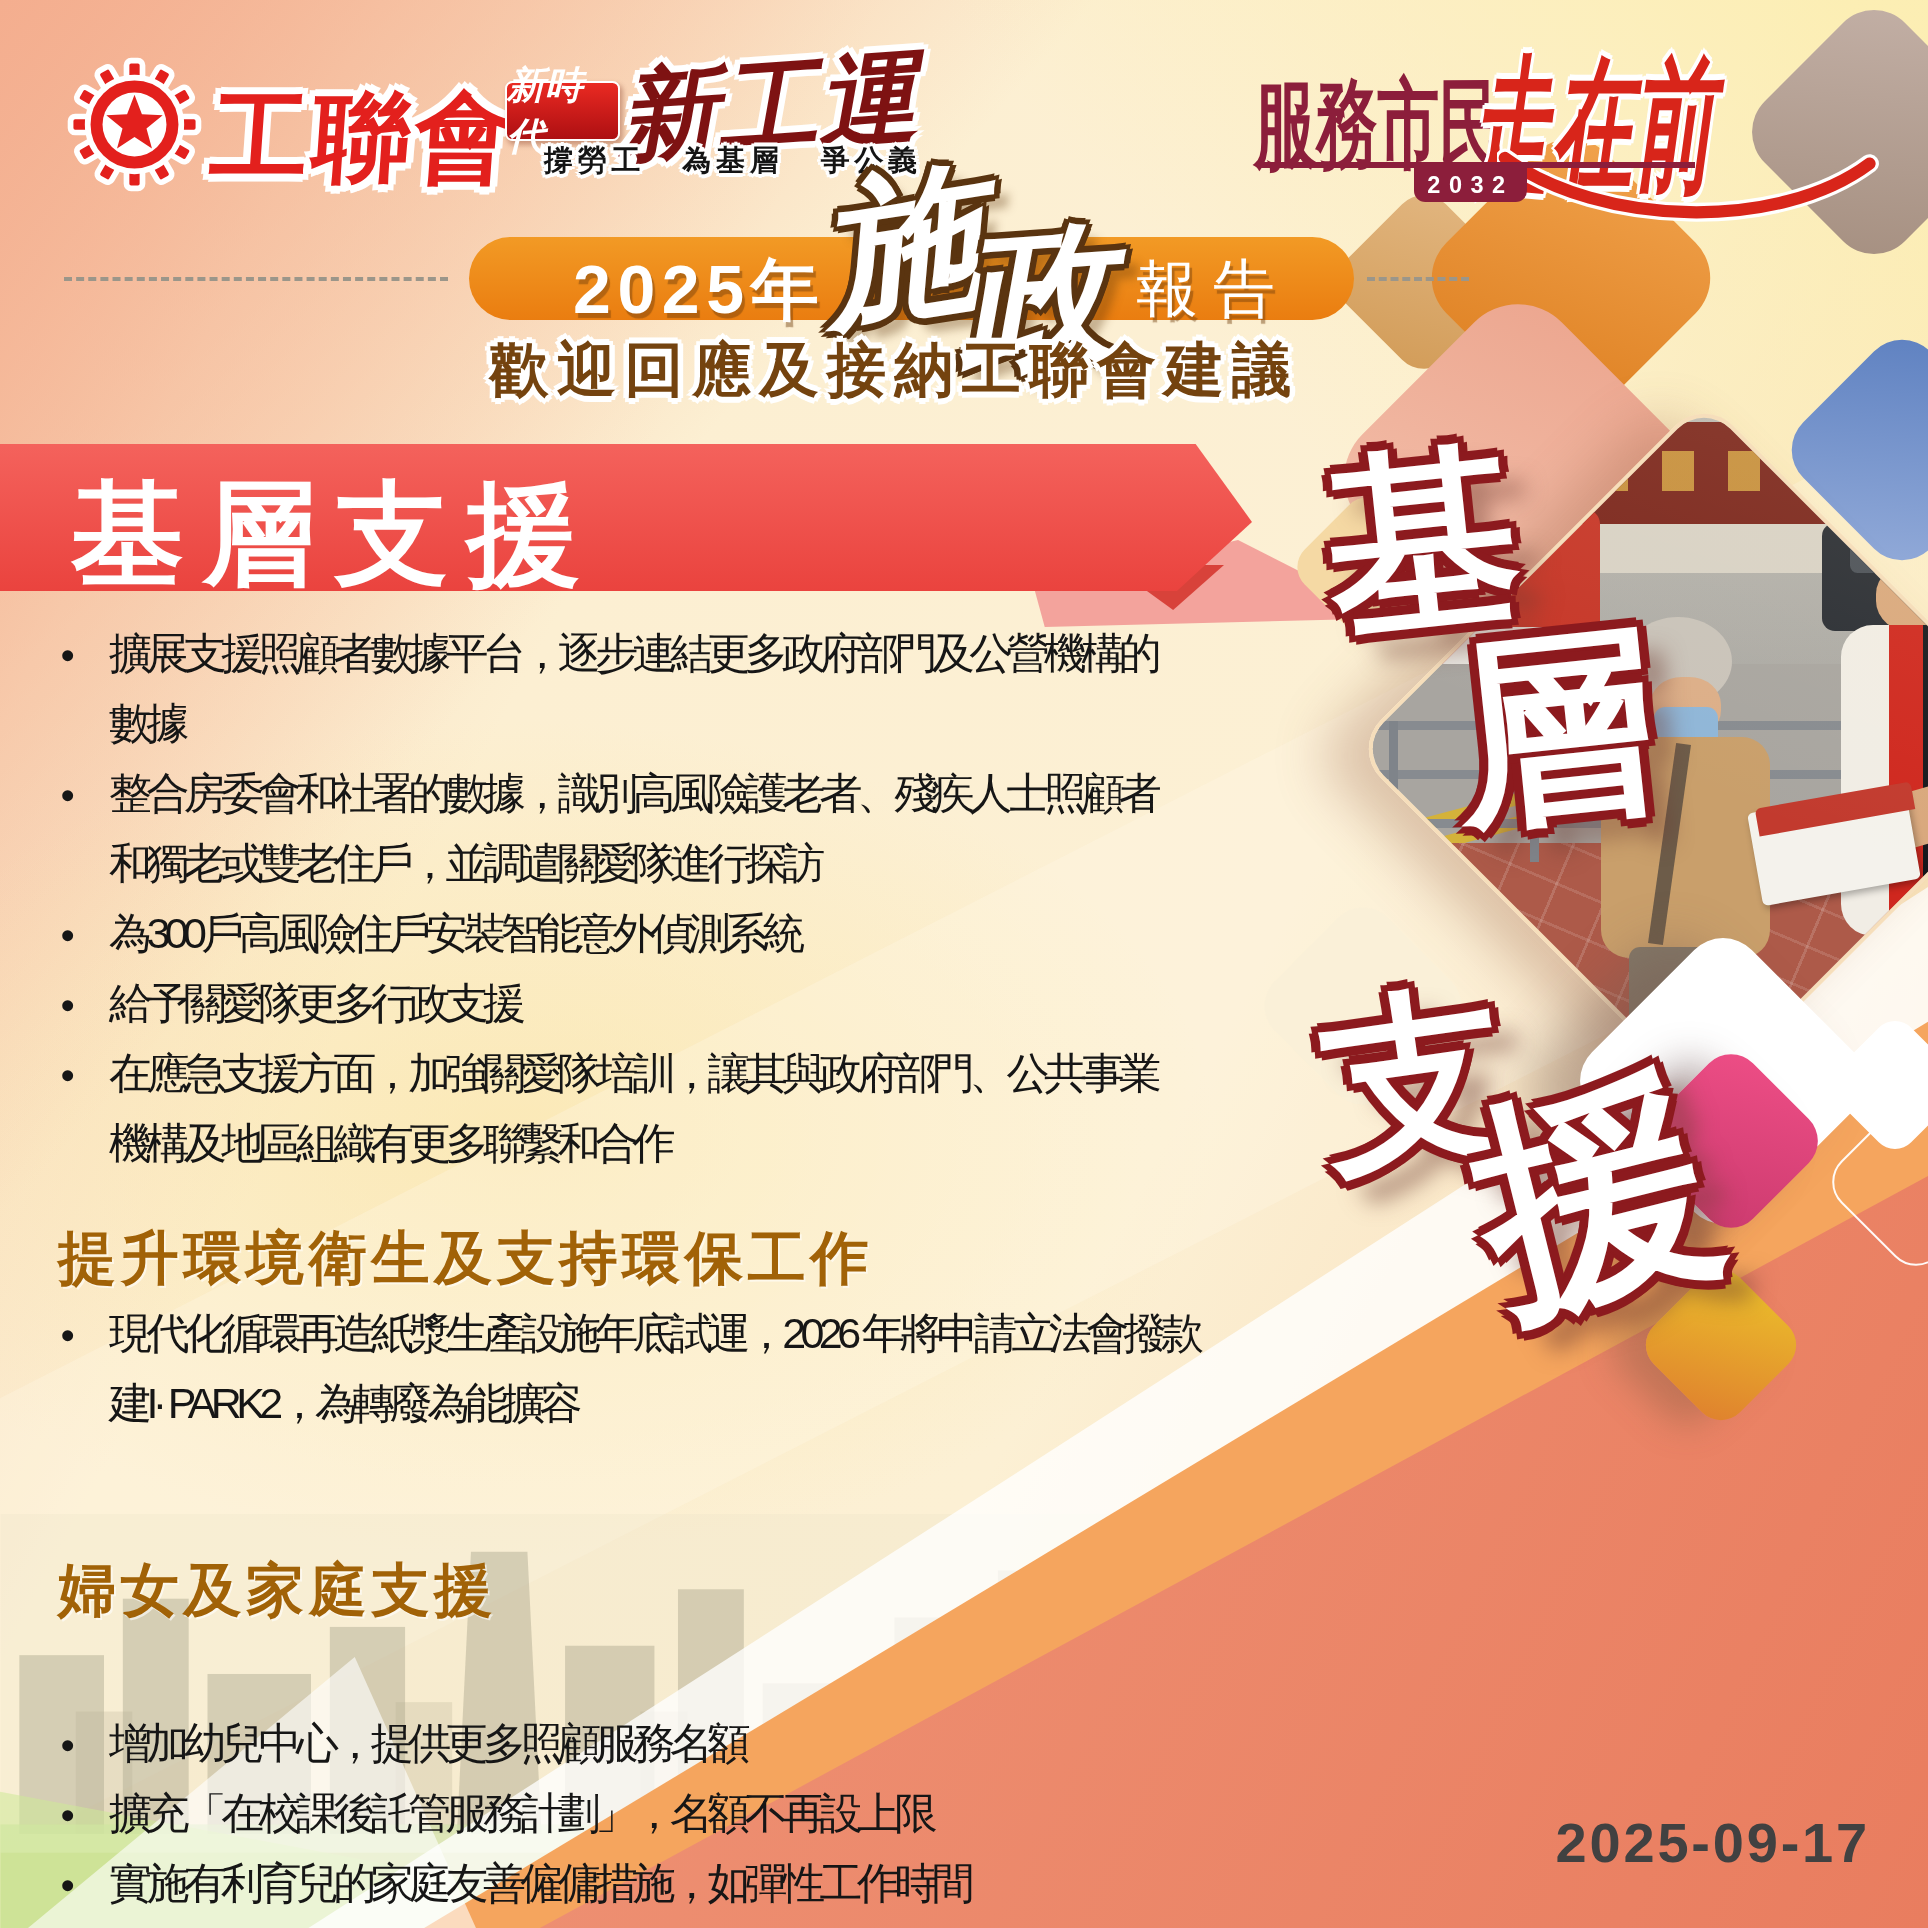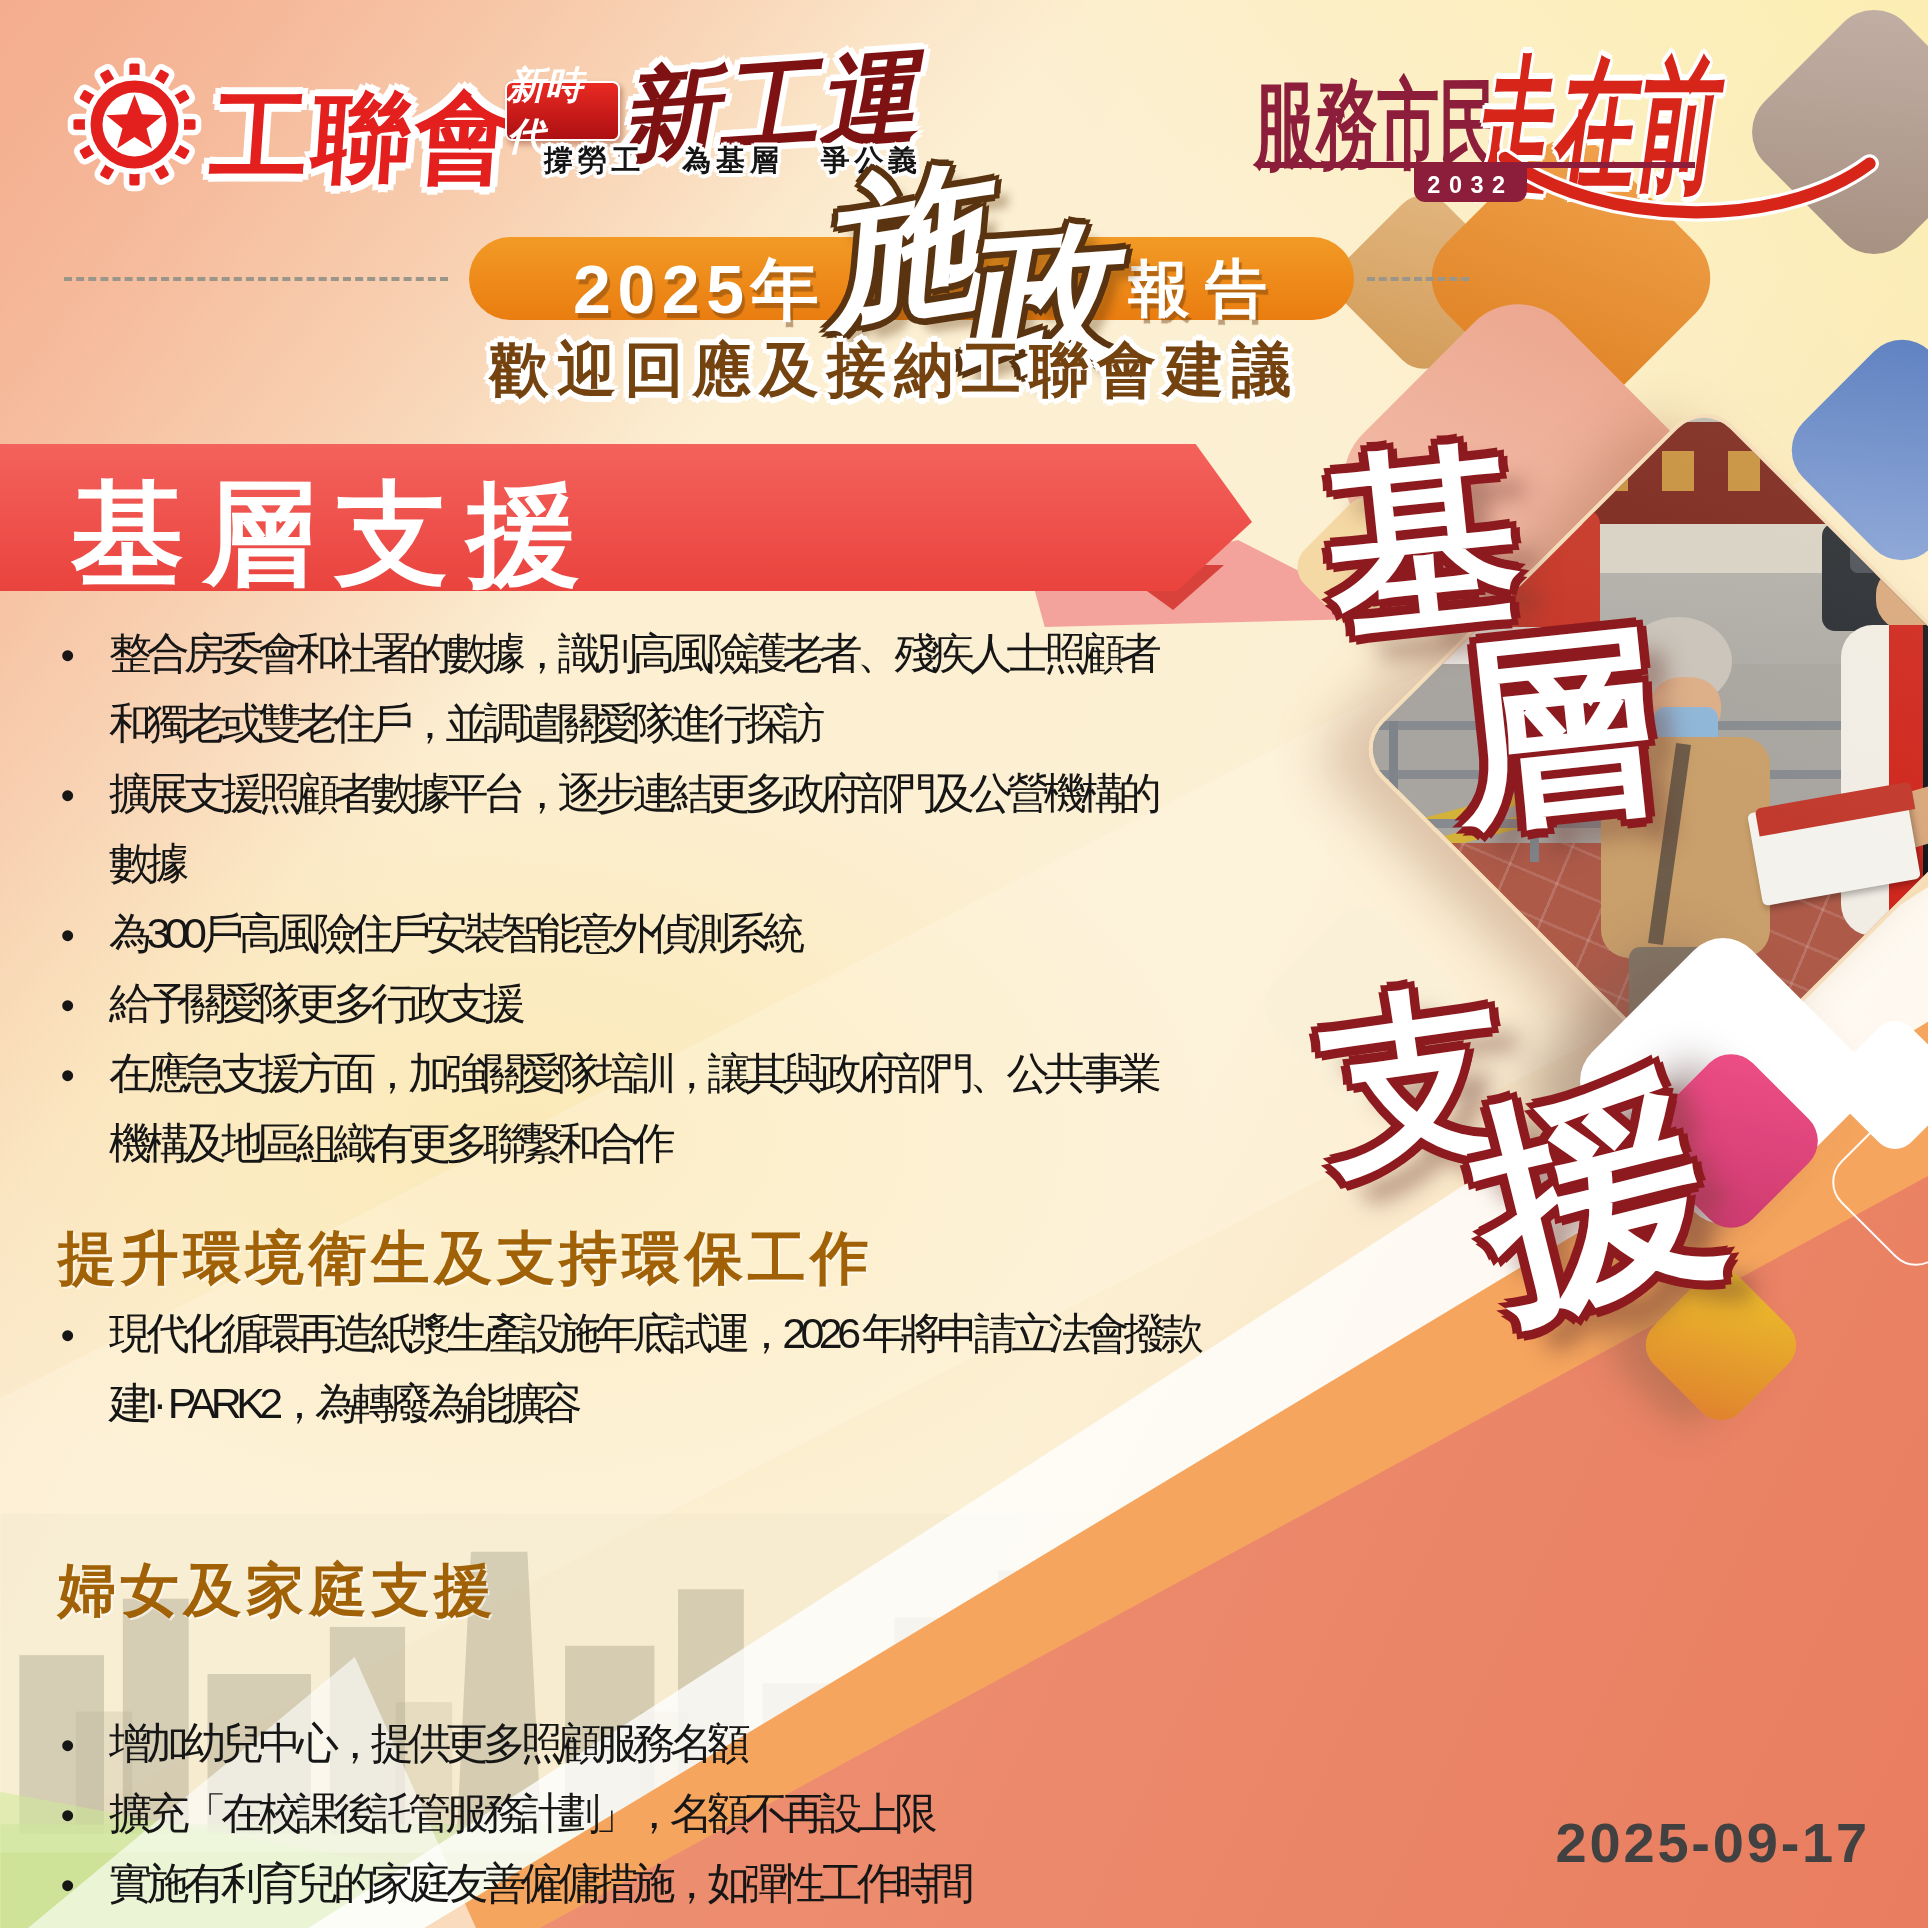--- a/index.html
+++ b/index.html
@@ -38,22 +38,22 @@
     font-size:147px;transform:scale(.55,1);transform-origin:left top;white-space:nowrap;
     text-shadow:0 -5.6px 0 #fff,0 5.6px 0 #fff,-5.6px 0 0 #fff,5.6px 0 0 #fff,-3.8px -3.8px 0 #fff,3.8px -3.8px 0 #fff,-3.8px 3.8px 0 #fff,3.8px 3.8px 0 #fff;}
   .svc-underline{background:#8c1e3b;height:5.6px;}
   .svc-tab{background:#8c1e3b;border-radius:0 0 11.3px 11.3px;color:#fff;font-weight:900;font-size:23.5px;
     letter-spacing:8.5px;display:flex;align-items:center;justify-content:center;}
   
   .dash{border-top:4.7px dashed #9b968a;height:0;}
   .pill{background:linear-gradient(180deg,#f29a25,#ea7d10);border-radius:43px;}
   .pill-year{color:#fff;font-weight:900;font-size:68px;letter-spacing:6.6px;
     text-shadow:2.8px 4.7px 0.9px rgba(110,60,10,.45);}
-  .pill-suffix{color:#fff;font-weight:700;font-size:62px;letter-spacing:15px;
-    text-shadow:2.8px 4.7px 0.9px rgba(110,60,10,.45);}
+  .pill-suffix{color:#fff;font-weight:400;font-size:62px;letter-spacing:15px;
+    text-shadow:2.8px 4.7px 0.9px rgba(110,60,10,.45);margin-left:8px;}
   .script-char{font-family:"Liberation Serif",serif;font-weight:900;font-style:italic;color:#fff;
     text-shadow:0 -6.6px 0 #5a3410,0 6.6px 0 #5a3410,-6.6px 0 0 #5a3410,6.6px 0 0 #5a3410,-4.7px -4.7px 0 #5a3410,4.7px -4.7px 0 #5a3410,-4.7px 4.7px 0 #5a3410,4.7px 4.7px 0 #5a3410,11.3px 15px 9.4px rgba(90,50,10,.35);}
   .subtitle{font-weight:900;color:#74430f;font-size:59px;letter-spacing:8.5px;text-align:center;
     text-shadow:0 -5.6px 0 #fff,0 5.6px 0 #fff,-5.6px 0 0 #fff,5.6px 0 0 #fff,-3.8px -3.8px 0 #fff,3.8px -3.8px 0 #fff,-3.8px 3.8px 0 #fff,3.8px 3.8px 0 #fff;white-space:nowrap;}
   
   .ribbon{width:1252px;height:147px;background:linear-gradient(180deg,#f4625c,#ea433e);
     clip-path:polygon(0 0,95.5% 0,100% 53%,94% 100%,0 100%);}
   .ribbon-tail{width:358px;height:87px;background:#f3a39c;
     clip-path:polygon(0 55%,57% 0,100% 90%,3% 100%);}
   .ribbon-fold{width:113px;height:45px;background:#d8423a;
@@ -172,24 +172,24 @@
   <div class="abs script-char" style="left:821px;top:141px;font-size:160px;transform:rotate(-9deg);z-index:5;">施</div>
   <div class="abs script-char" style="left:959px;top:194px;font-size:155px;transform:rotate(-4deg);z-index:5;">政</div>
   <div class="abs subtitle" style="left:405px;top:331px;width:979px;z-index:5;">歡迎回應及接納工聯會建議</div>
 
   <div class="abs ribbon-tail" style="left:1034px;top:540px;z-index:2;"></div>
   <div class="abs ribbon-fold" style="left:1111px;top:565px;z-index:2;"></div>
   <div class="abs ribbon" style="left:0;top:444px;z-index:3;"></div>
   <div class="abs ribbon-title" style="left:71px;top:459px;z-index:4;">基層支援</div>
 
   <ul class="blist abs" style="left:60px;top:618px;width:1121px;z-index:5;">
+    <li>擴展支援照顧者數據平台，逐步連結更多政府部門及公營機構的
+數據</li>
     <li>整合房委會和社署的數據，識別高風險護老者、殘疾人士照顧者
 和獨老或雙老住戶，並調遣關愛隊進行探訪</li>
-    <li>擴展支援照顧者數據平台，逐步連結更多政府部門及公營機構的
-數據</li>
     <li>為300戶高風險住戶安裝智能意外偵測系統</li>
     <li>給予關愛隊更多行政支援</li>
     <li>在應急支援方面，加強關愛隊培訓，讓其與政府部門、公共事業
 機構及地區組織有更多聯繫和合作</li>
   </ul>
 
   <div class="abs sec-h" style="left:58px;top:1220px;z-index:5;">提升環境衛生及支持環保工作</div>
   <ul class="blist abs" style="left:60px;top:1298px;width:1431px;z-index:5;">
     <li>現代化循環再造紙漿生產設施年底試運，2026 年將申請立法會撥款
 建I· PARK2，為轉廢為能擴容</li>

